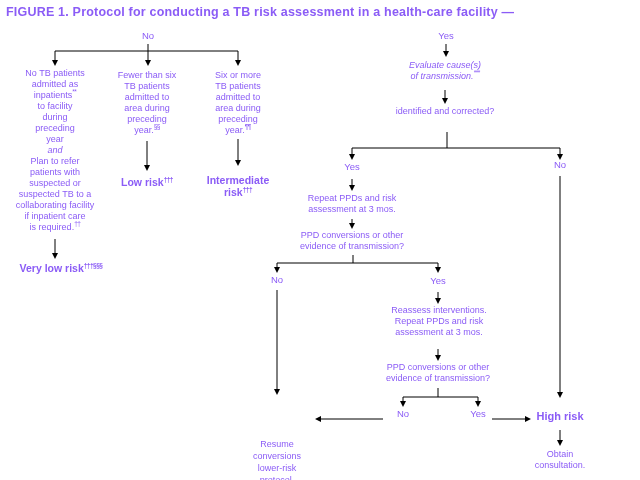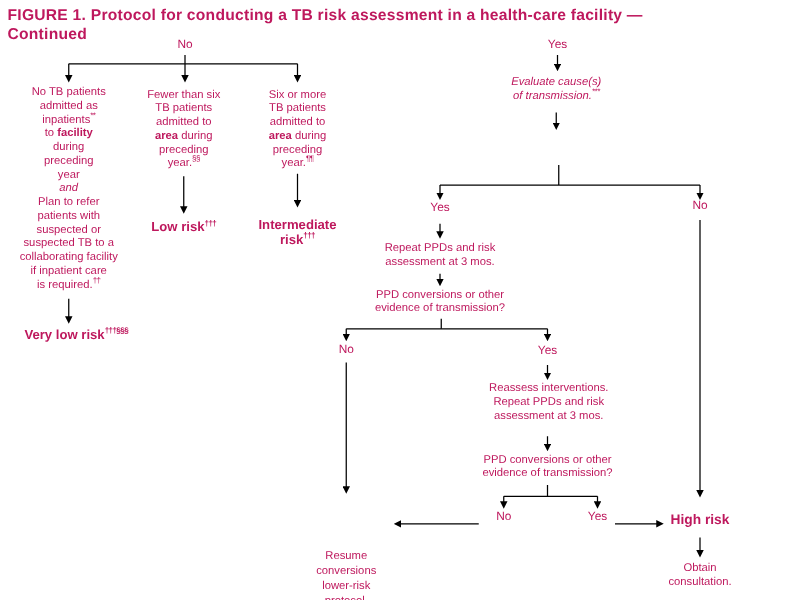--- a/index.html
+++ b/index.html
@@ -1,28 +1,28 @@
 <!DOCTYPE html>
 <html><head>
 <meta charset="utf-8">
 <style>
   html,body { margin:0; padding:0; background:#ffffff; }
   .page {
     position:relative; width:640px; height:480px; background:#ffffff;
-    font-family:"Liberation Sans","DejaVu Sans",sans-serif; color:#be185d;
+    font-family:"Liberation Sans","DejaVu Sans",sans-serif; color:#8b5cf6;
     overflow:hidden;
   }
   .connectors { position:absolute; left:0; top:0; width:640px; height:480px; }
   .title { position:absolute; left:6px; top:5px; width:624px;
            font-weight:bold; font-size:12.5px; line-height:15px; letter-spacing:.2px; }
   .node   { position:absolute; text-align:center; font-size:9px; line-height:11px; }
   .label  { position:absolute; text-align:center; font-size:9.5px; line-height:10px; }
   .result { position:absolute; text-align:center; font-weight:bold; font-size:10.5px; line-height:12px; }
   .node sup, .result sup { font-size:6.5px; line-height:0; vertical-align:super; letter-spacing:-0.5px; }
-  .b { font-weight:bold; }
+  .b { font-weight:normal; }
   .i { font-style:italic; }
   .lh12 { line-height:12px;margin-top:41px; }
 </style>
 </head>
 <body>
 
 <div class="page">
 
   <svg class="connectors" viewBox="0 0 640 480" xmlns="http://www.w3.org/2000/svg">
     <defs>
@@ -62,21 +62,20 @@
       <path d="M478,397 V402" marker-end="url(#ah)"></path>
       <path d="M383,419 H320" marker-end="url(#ah)"></path>
       <path d="M492,419 H526" marker-end="url(#ah)"></path>
       <path d="M560,176 V393" marker-end="url(#ah)"></path>
       <path d="M560,430 V441" marker-end="url(#ah)"></path>
     </g>
   </svg>
 
   <div class="title">
     <div>FIGURE 1. Protocol for conducting a TB risk assessment in a health-care facility —</div>
-    <div>Continued</div>
   </div>
 
   <div class="label" style="left:133px; top:31px; width:30px;">No</div>
   <div class="label" style="left:431px; top:31px; width:30px;">Yes</div>
 
   <div class="node" style="left:7px; top:68px; width:96px;">
     <div>No TB patients</div>
     <div>admitted as</div>
     <div><span>inpatients</span><sup>**</sup></div>
     <div><span>to </span><span class="b">facility</span></div>
@@ -120,20 +119,21 @@
     <div>Intermediate</div>
     <div><span>risk</span><sup>†††</sup></div>
   </div>
 
   <div class="node" style="left:393px; top:60px; width:104px;font-style:italic;">
     <div>Evaluate cause(s)</div>
     <div><span>of transmission.</span><sup>***</sup></div>
   </div>
 
   <div class="node" style="left:375px; top:106px; width:140px;">
+    <div>identified and corrected?</div>
   </div>
 
   <div class="label" style="left:337px; top:162px; width:30px;">Yes</div>
   <div class="label" style="left:545px; top:160px; width:30px;">No</div>
 
   <div class="node" style="left:291px; top:193px; width:122px;">
     <div>Repeat PPDs and risk</div>
     <div>assessment at 3 mos.</div>
   </div>
 

